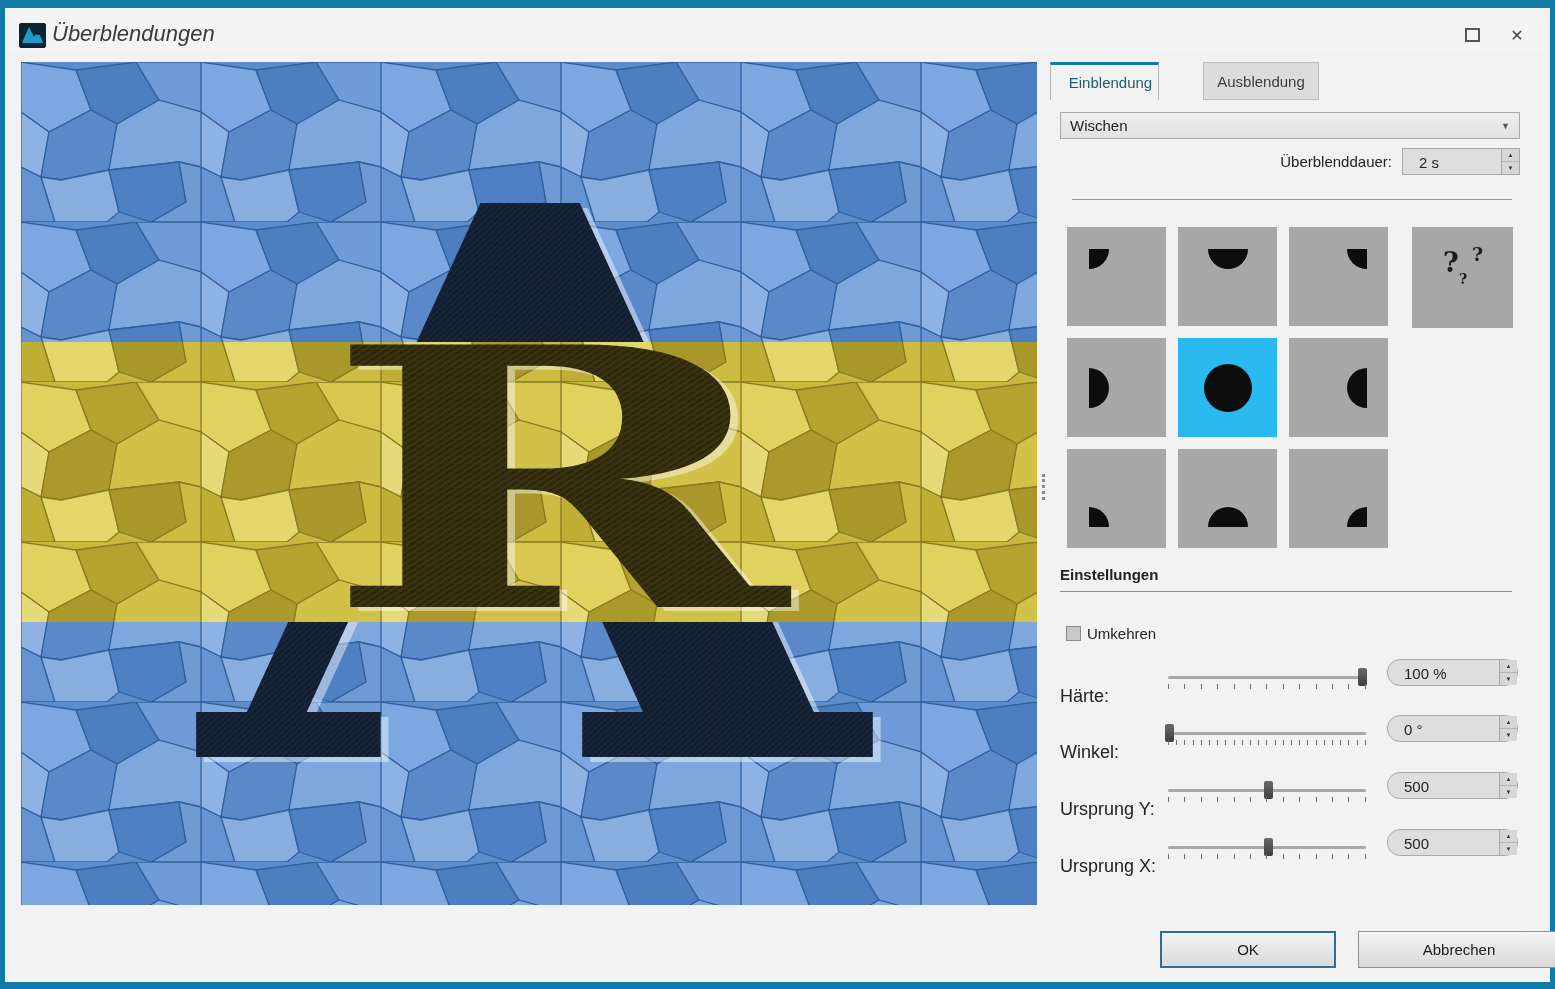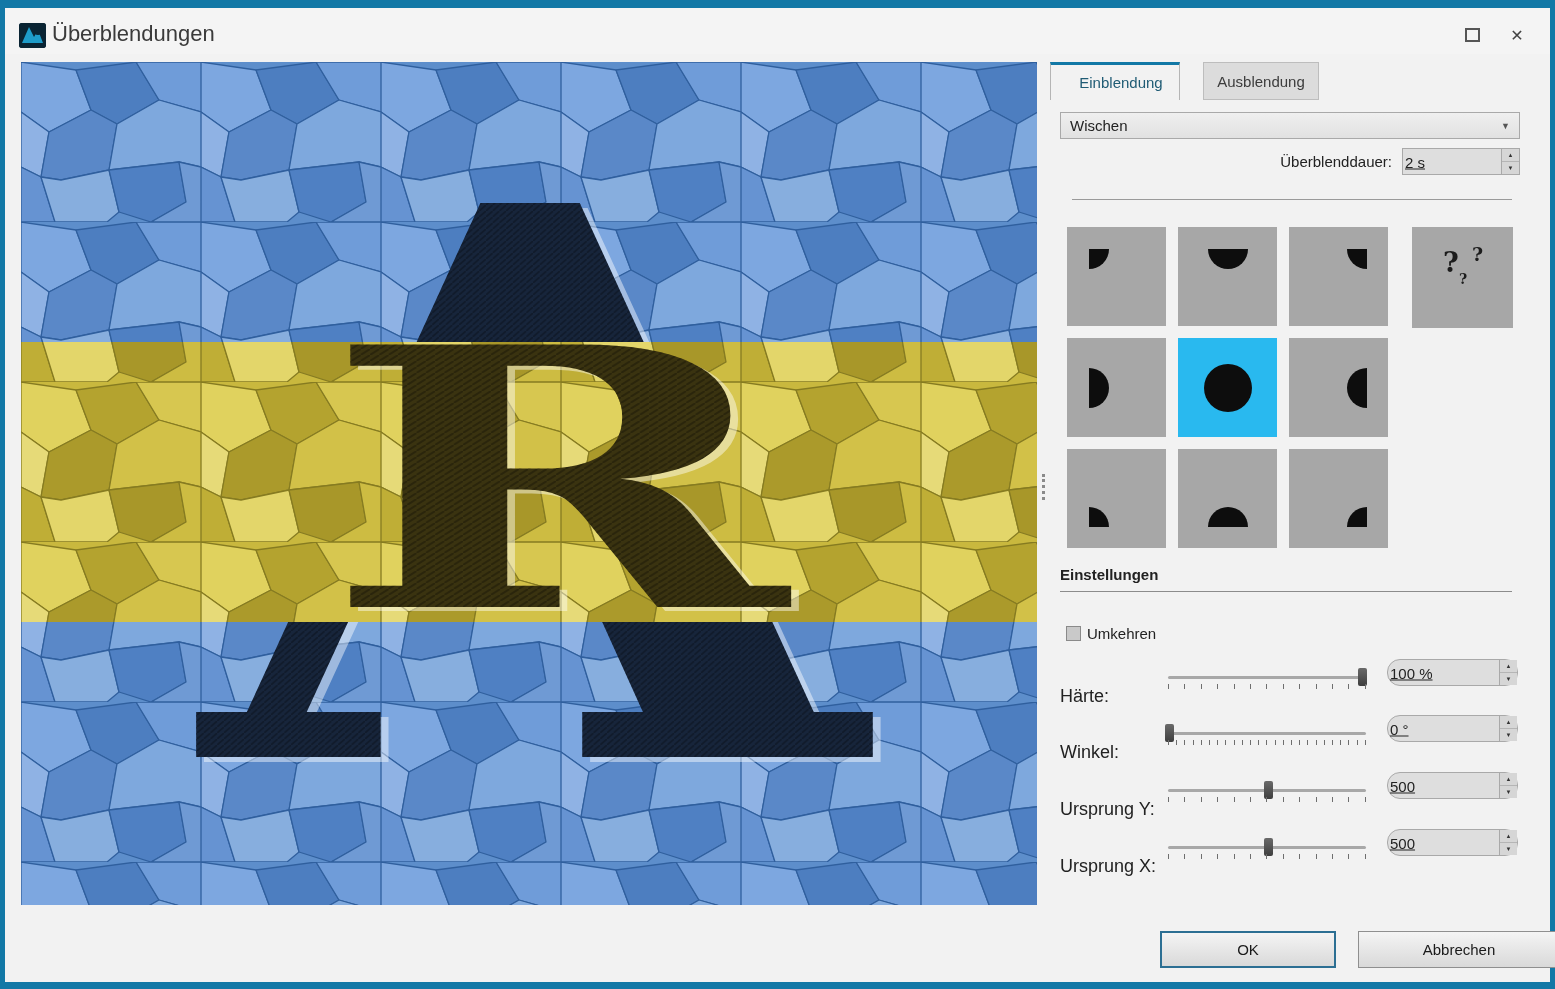--- a/index.html
+++ b/index.html
@@ -5,49 +5,49 @@
   html,body{margin:0;padding:0;width:1555px;height:989px;overflow:hidden;
     font-family:"Liberation Sans",sans-serif;-webkit-font-smoothing:antialiased;}
   .frame{position:absolute;inset:0;background:#1278a6;}
   .client{position:absolute;left:5px;top:8px;right:5px;bottom:7px;background:#f2f2f2;}
 
   
   .titlebar{position:absolute;left:5px;top:8px;right:5px;height:46px;background:#f4f4f4;}
   .appicon{position:absolute;left:14px;top:15px;width:27px;height:25px;border-radius:3px;
     background:linear-gradient(135deg,#0d3346,#071d2a);overflow:hidden;}
   .appicon svg{display:block}
-  .wtitle{position:absolute;left:47px;top:13px;font-size:22px;color:#3a3a3a;}
+  .wtitle{position:absolute;left:47px;top:13px;font-size:22px;color:#3a3a3a;font-style:italic;}
   .winbtn{position:absolute;top:15px;width:26px;height:24px;display:flex;align-items:center;
     justify-content:center;color:#444;cursor:default;}
   .btn-max{right:65px;}
   .btn-max .box{width:11px;height:10px;border:2px solid #555;}
   .btn-close{right:20px;font-size:16px;}
 
   
   .preview{position:absolute;left:21px;top:62px;width:1016px;height:843px;overflow:hidden;}
   .splitter{position:absolute;left:1042px;top:474px;width:6px;height:26px;
     border-left:3px dotted #8a8a8a;}
 
   
   .tab{position:absolute;top:62px;height:38px;box-sizing:border-box;display:flex;
     align-items:center;justify-content:center;font-size:15px;cursor:default;}
-  .tab.active{left:1050px;width:130px;background:#f2f2f2;border:1px solid #b5b5b5;
+  .tab.active{left:1050px;width:109px;background:#f2f2f2;border:1px solid #b5b5b5;
     border-top:3px solid #1278a6;border-bottom:none;color:#1f5b74;padding-left:12px;}
   .tab.inactive{left:1159px;width:116px;background:#dcdcdc;border:1px solid #bdbdbd;color:#3c3c3c;margin-left:44px;}
 
   
   .dropdown{position:absolute;left:1060px;top:112px;width:460px;height:27px;box-sizing:border-box;
     background:linear-gradient(#efefef,#e1e1e1);border:1px solid #a9a9a9;display:flex;
     align-items:center;padding-left:9px;font-size:15px;color:#222;}
   .caret{position:absolute;right:9px;font-size:9px;color:#555;}
   .durlabel{position:absolute;left:1160px;top:153px;width:232px;text-align:right;
     font-size:15px;color:#222;}
   .spinbox{position:absolute;box-sizing:border-box;background:#dedede;border:1px solid #a9a9a9;
     font-size:15px;color:#222;}
-  .spinbox .val{position:absolute;left:2px;top:50%;transform:translateY(-50%);text-decoration:underline;}
+  .spinbox .val{position:absolute;left:16px;top:50%;transform:translateY(-50%);}
   .spin{position:absolute;right:0;top:0;bottom:0;width:17px;border-left:1px solid #a9a9a9;
     display:flex;flex-direction:column;}
   .sp-btn{flex:1;display:flex;align-items:center;justify-content:center;font-size:6px;
     color:#333;background:#d6d6d6;}
   .sp-btn:first-child{border-bottom:1px solid #b5b5b5;}
   .spin-duration{left:1402px;top:148px;width:118px;height:27px;}
 
   .hsep{position:absolute;left:1072px;top:199px;width:440px;height:1px;background:#9a9a9a;}
 
   

